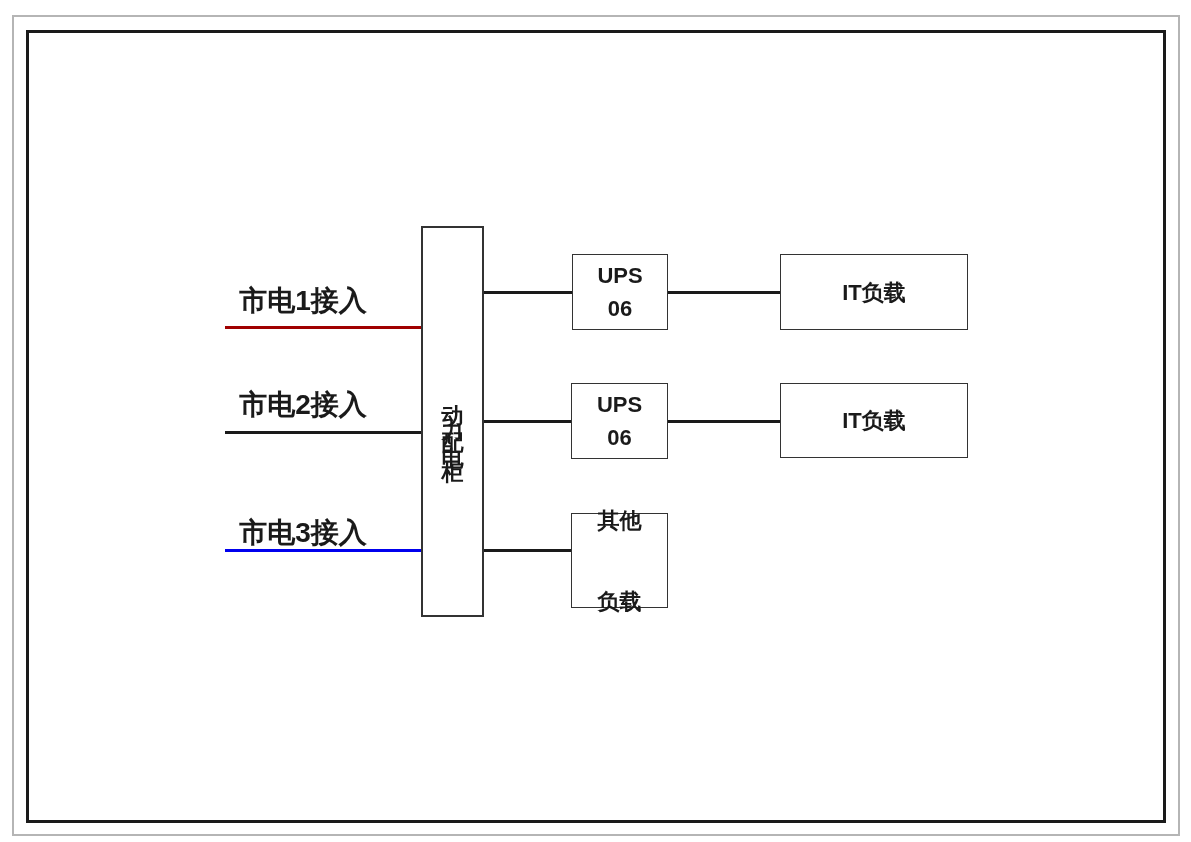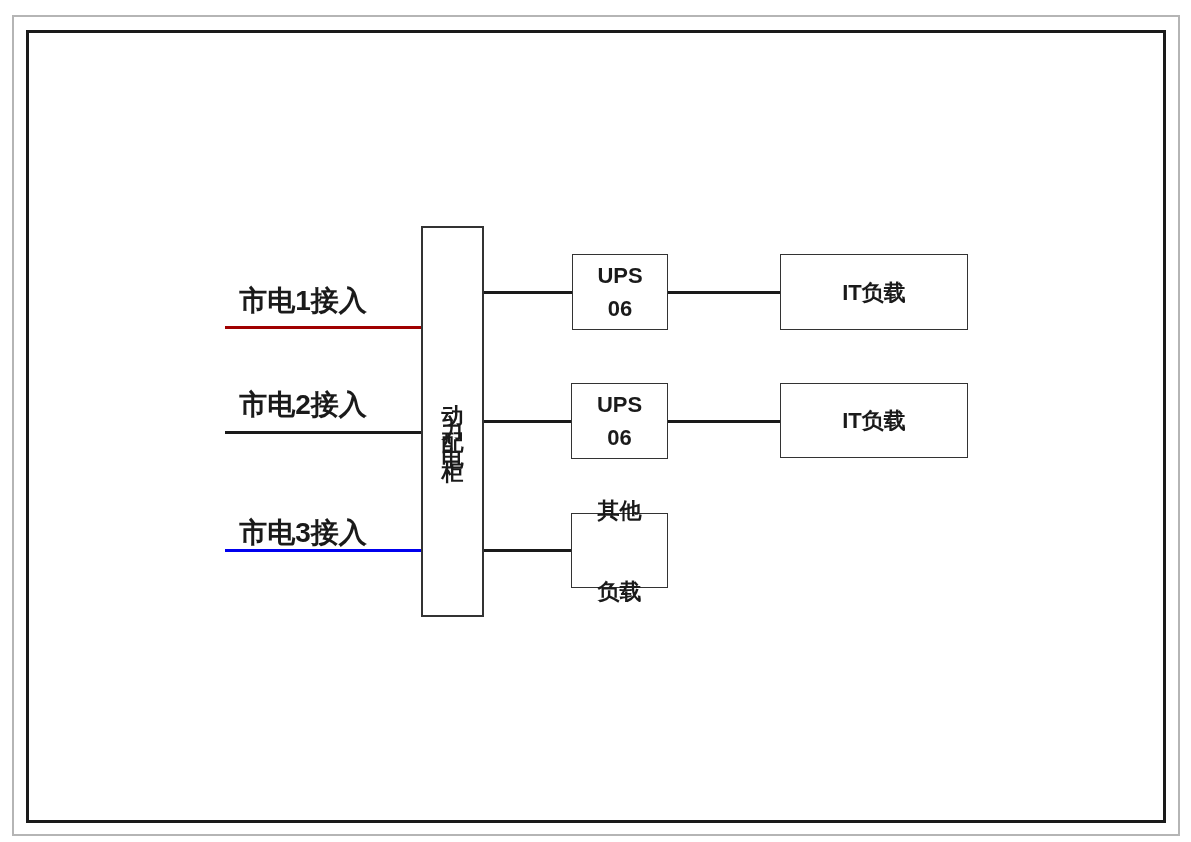--- a/index.html
+++ b/index.html
@@ -71,21 +71,21 @@
   .mains-line-3 { left: 225px; top: 549px; width: 196px; }
 
   
   .branch-1 { left: 484px; top: 291px; width: 88px; }
   .branch-2 { left: 484px; top: 420px; width: 88px; }
   .branch-3 { left: 484px; top: 549px; width: 88px; }
 
   
   .ups-1  { left: 572px; top: 254px; width: 96px; height: 76px; }
   .ups-2  { left: 571px; top: 383px; width: 97px; height: 76px; }
-  .other  { left: 571px; top: 513px; width: 97px; height: 75px; gap: 48px; }
+  .other  { left: 571px; top: 513px; width: 97px; height: 95px; gap: 48px; }
 
   
   .link-1 { left: 668px; top: 291px; width: 112px; }
   .link-2 { left: 668px; top: 420px; width: 112px; }
 
   
   .it-1 { left: 780px; top: 254px; width: 188px; height: 76px; }
   .it-2 { left: 780px; top: 383px; width: 188px; height: 75px; }
 </style>
 </head>

